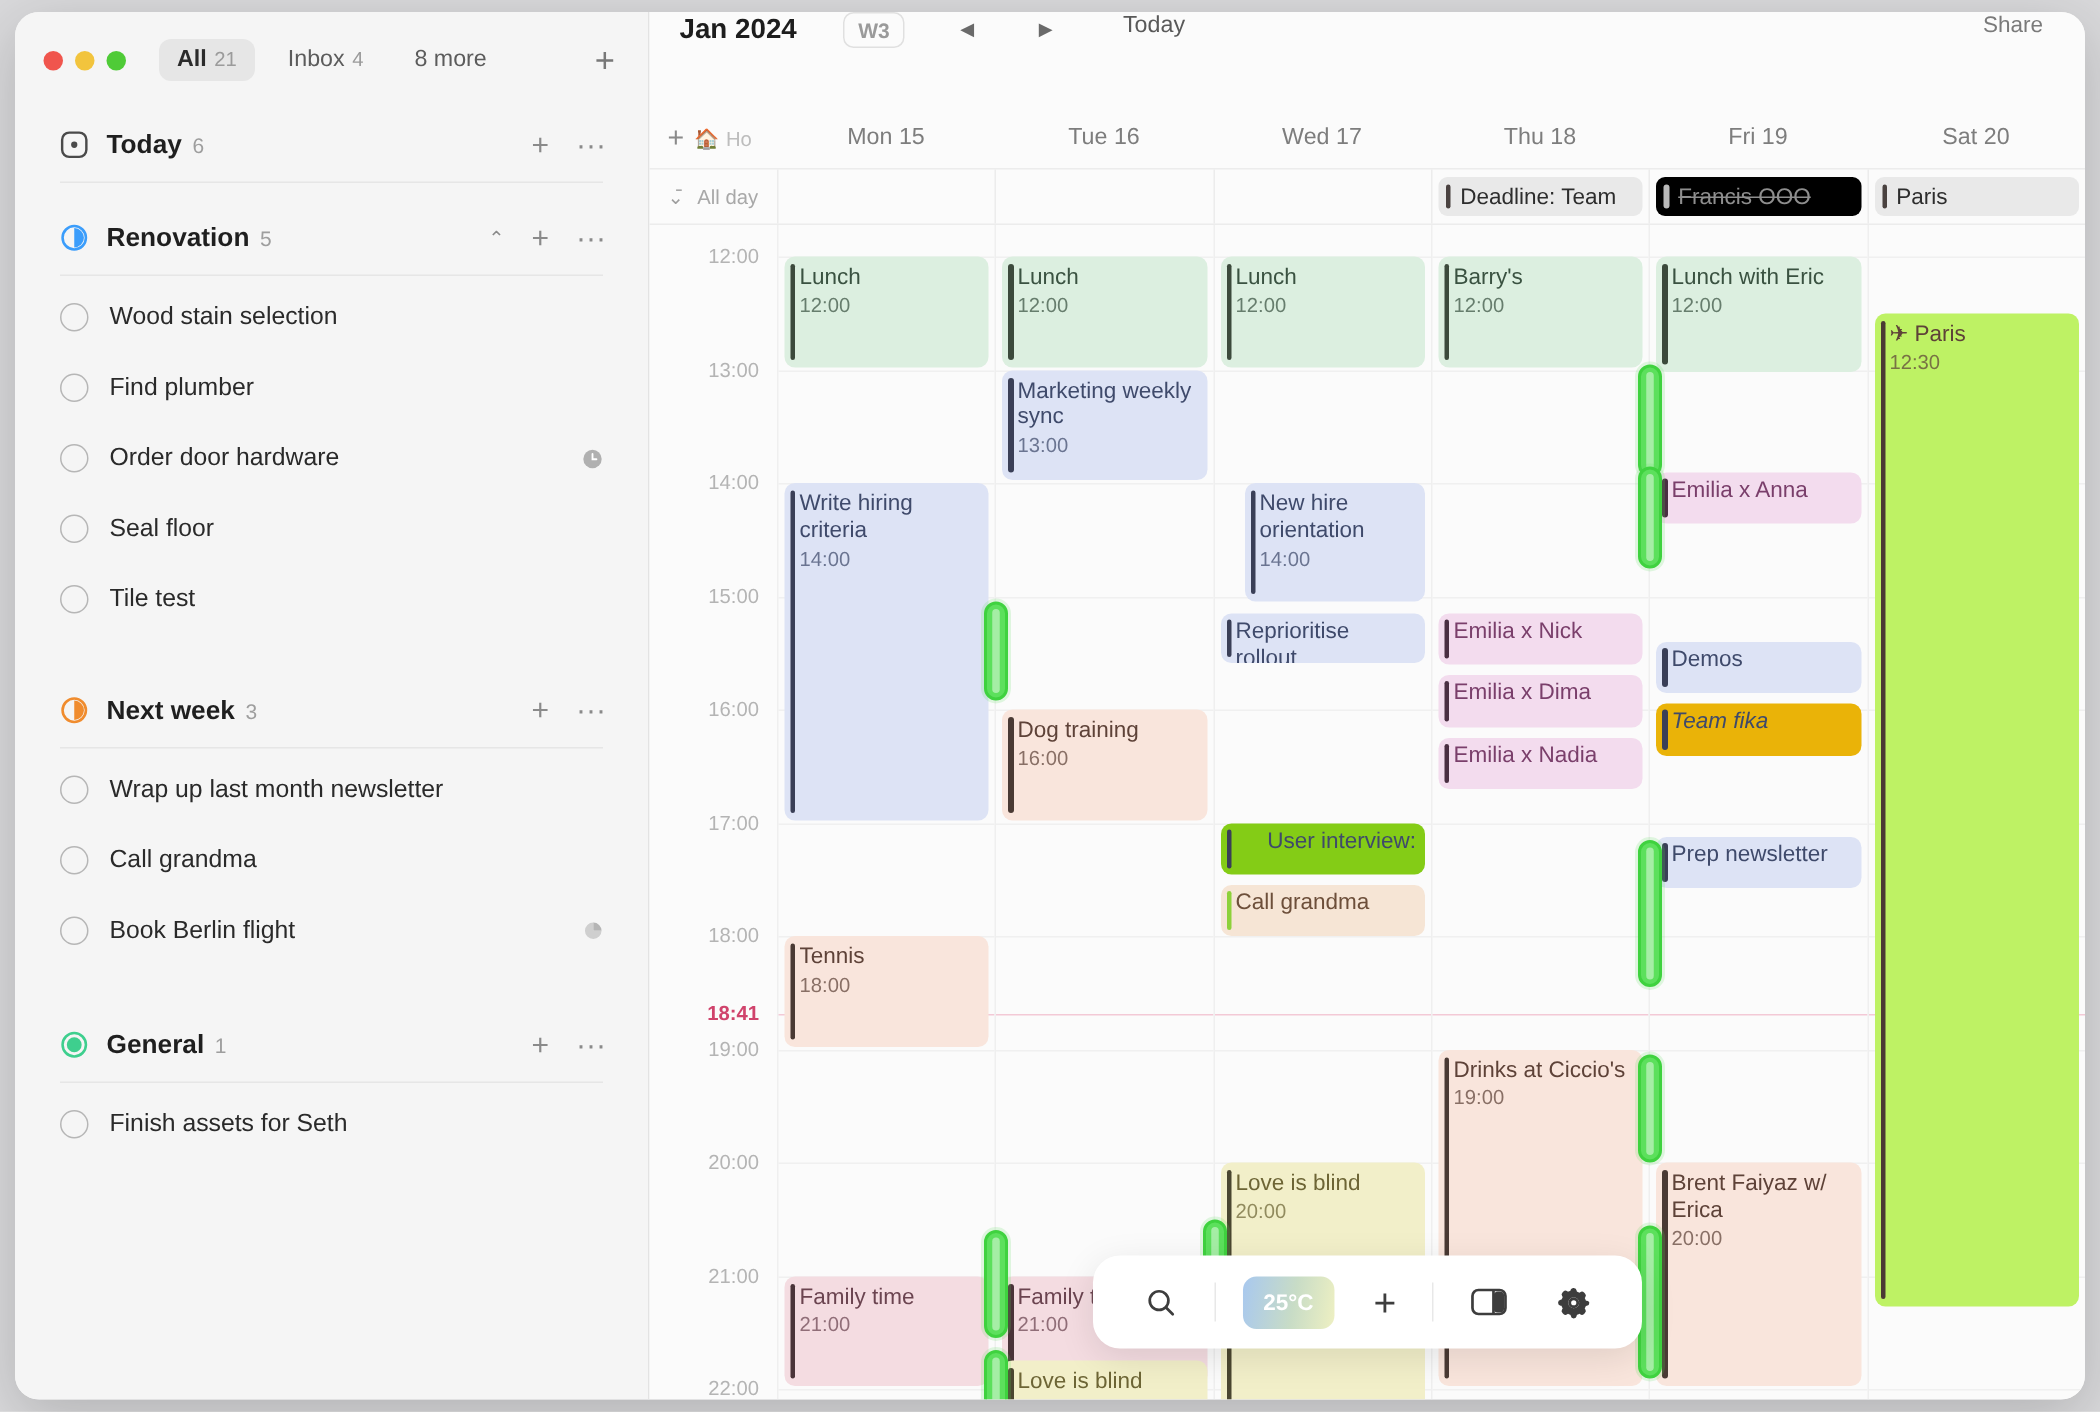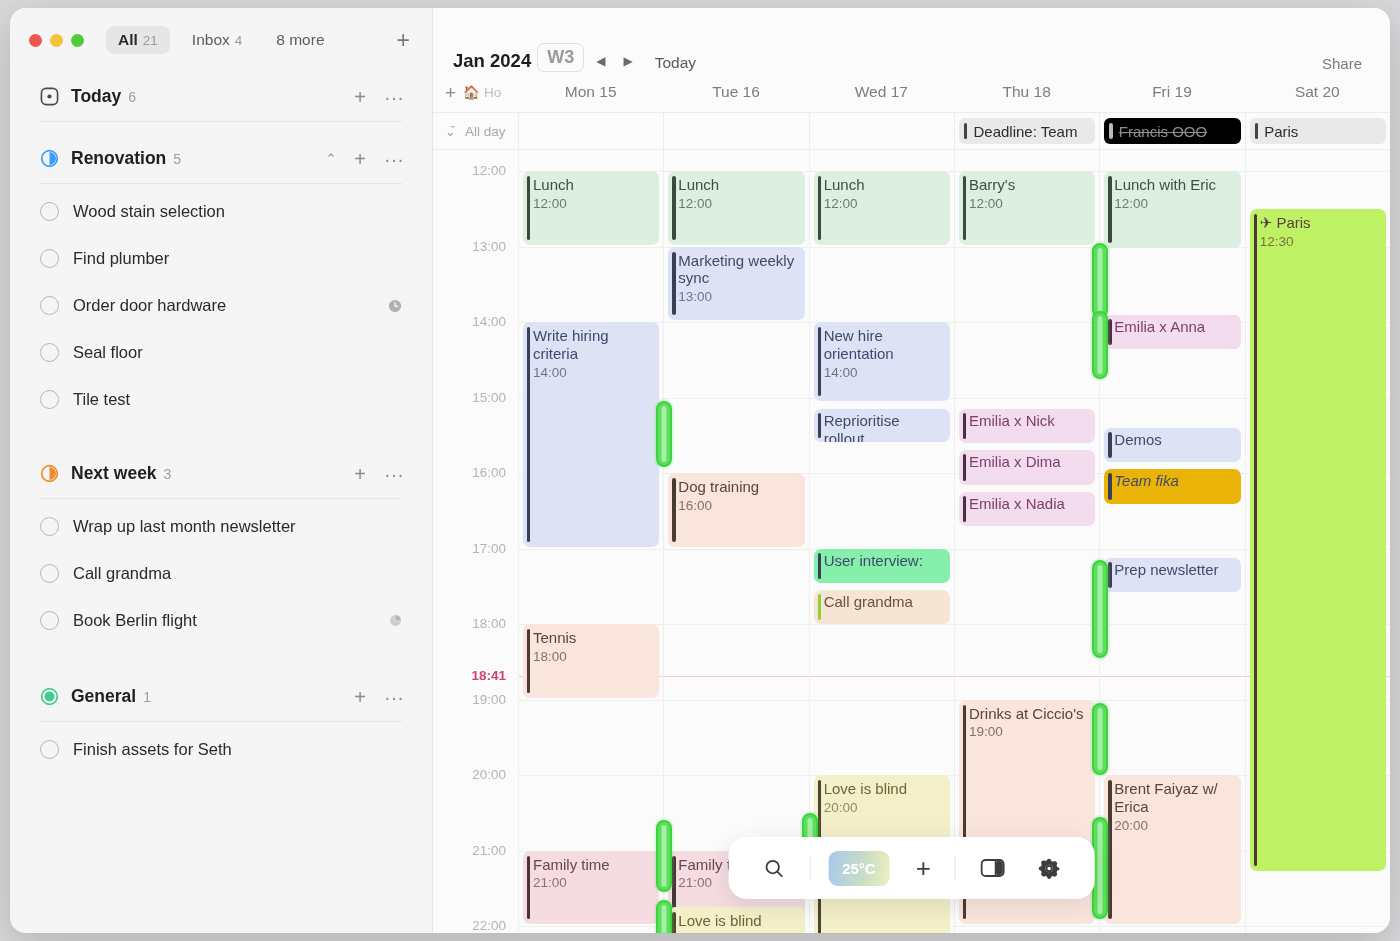--- a/index.html
+++ b/index.html
@@ -85,27 +85,27 @@
   }
   .task .tlabel { font-size: 16.5px; color: #2a2a2a; }
   .task .tend { margin-left: auto; color: #a9a9a9; display: flex; align-items: center; }
 
   .grp-icon { width: 19px; height: 19px; flex: 0 0 19px; }
 
   
   .cal { flex: 1; display: flex; flex-direction: column; background: #fbfbfb; position: relative; }
   .cal-top {
     height: 64px; flex: 0 0 64px;
-    display: flex; align-items: flex-end;
-    padding: 0 22px 0 20px; gap: 6px;
+    display: flex; align-items: flex-start;
+    padding: 0 22px 0 20px; gap: 31px;
   }
   .cal-month { font-size: 18.5px; font-weight: 700; color: #1d1d1d; }
   .wbadge {
     border: 1px solid #e0e0e0; border-radius: 7px;
-    padding: 3px 9px; font-size: 18px; color: #9a9a9a; font-weight: 600;
+    padding: 3px 9px; font-size: 14px; color: #9a9a9a; font-weight: 600;
   }
   .navbtn { color: #6a6a6a; font-size: 12px; padding: 4px 6px; cursor: default; }
   .today-btn { font-size: 15.5px; color: #595959; margin-left: 10px; cursor: default; }
 
   .cal-top-right { margin-left: auto; display: flex; align-items: center; gap: 0; }
   .calchip {
     display: flex; align-items: center; gap: 9px;
     border: 1px solid #e2e2e2; border-radius: 9px;
     background: #fff; padding: 6px 12px;
   }
@@ -500,30 +500,30 @@
             <div class="hline" style="top: 549.64px;"></div>
             <div class="hline" style="top: 625.14px;"></div>
             <div class="hline" style="top: 700.64px;"></div>
             <div class="hline" style="top: 776.14px;"></div>
             <div class="nowline" style="top: 525.732px;"></div>
             <div class="ev" style="top: 21.14px; height: 73.5px; left: 4px; right: 4px; background: rgb(220, 239, 224); color: rgb(58, 82, 65);">
               <div class="vbar" style="background: rgb(60, 74, 60);"></div>
               <div class="ttl">Lunch</div>
               <div class="tm">12:00</div>
             </div>
-            <div class="ev" style="top: 172.14px; height: 79px; left: 4px; right: 4px; background: rgb(221, 227, 245); color: rgb(63, 74, 107);">
+            <div class="ev" style="top: 172.14px; height: 79px; left: 20px; right: 4px; background: rgb(221, 227, 245); color: rgb(63, 74, 107);">
               <div class="vbar" style="background: rgb(58, 63, 87);"></div>
               <div class="ttl">New hire orientation</div>
               <div class="tm">14:00</div>
             </div>
             <div class="ev slim" style="top: 258.965px; height: 33.485px; left: 4px; right: 4px; background: rgb(221, 227, 245); color: rgb(63, 74, 107);">
               <div class="vbar" style="background: rgb(58, 63, 87);"></div>
               <div class="ttl">Reprioritise rollout</div>
             </div>
-            <div class="ev slim" style="top: 398.64px; height: 34.24px; left: 4px; right: 4px; background: #86efac; color: rgb(63, 74, 107);">
+            <div class="ev slim" style="top: 398.64px; height: 34.24px; left: 4px; right: 4px; background: #84cc16; color: rgb(63, 74, 107); text-align: right;">
               <div class="vbar" style="background: rgb(58, 63, 87);"></div>
               <div class="ttl">User interview:</div>
             </div>
             <div class="ev slim" style="top: 440.165px; height: 34.24px; left: 4px; right: 4px; background: rgb(246, 229, 213); color: rgb(109, 79, 58);">
               <div class="vbar" style="background: rgb(142, 209, 58);"></div>
               <div class="ttl">Call grandma</div>
             </div>
             <div class="ev" style="top: 625.14px; height: 224.5px; left: 4px; right: 4px; background: rgb(242, 239, 201); color: rgb(109, 101, 53);">
               <div class="vbar" style="background: rgb(74, 70, 48);"></div>
               <div class="ttl">Love is blind</div>

